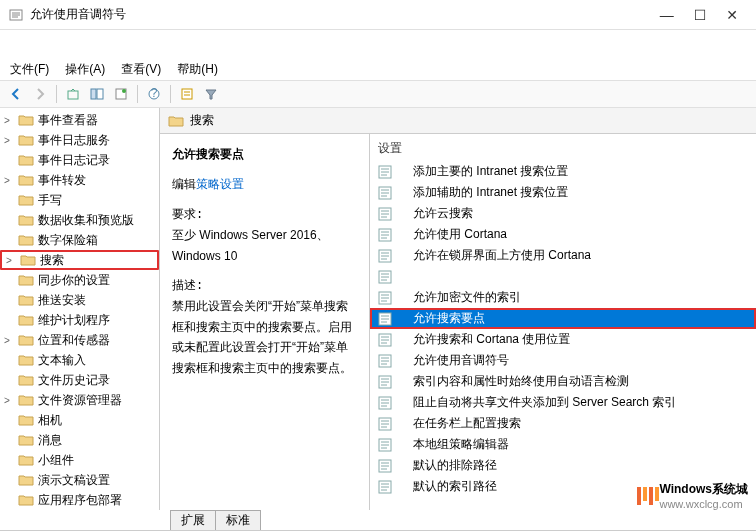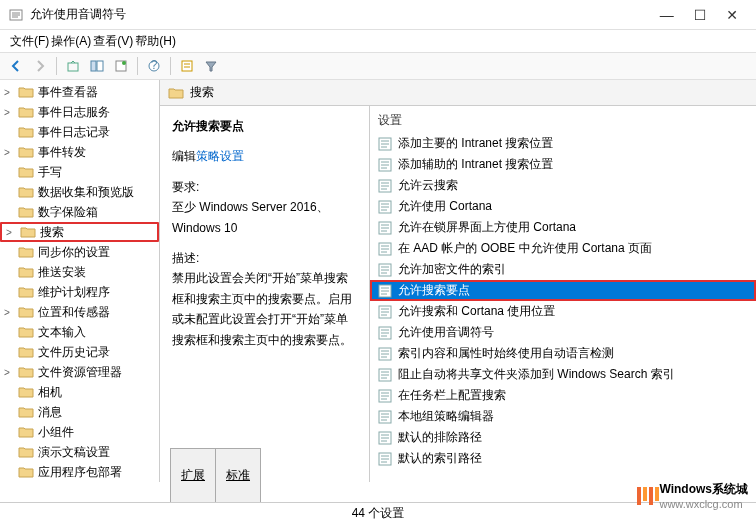--- a/index.html
+++ b/index.html
@@ -2,46 +2,46 @@
 <html><head>
 <meta charset="utf-8">
 <style>
 * { margin: 0; padding: 0; box-sizing: border-box; font-family: "Microsoft YaHei", sans-serif; font-size: 12px; }
 body { width: 756px; height: 532px; background: #fff; overflow: hidden; position: relative; }
 .title-bar { height: 30px; display: flex; align-items: center; padding: 0 8px; border-bottom: 1px solid #e0e0e0; }
 .title-bar .app-icon { width: 16px; height: 16px; margin-right: 6px; display: inline-block; }
 .title-bar .title { flex: 1; }
 .win-controls { display: flex; gap: 20px; padding-right: 10px; }
 .win-controls span { font-size: 14px; color: #333; cursor: default; }
-.menu-bar { height: 22px; display: flex; align-items: center; gap: 2px; padding: 0 10px; }
+.menu-bar { height: 22px; display: flex; align-items: center; gap: 16px; padding: 0 10px; margin-top: 28px; }
 .menu-bar span { cursor: default; }
 .toolbar { height: 28px; display: flex; align-items: center; gap: 4px; padding: 0 6px; border-top: 1px solid #e0e0e0; border-bottom: 1px solid #e0e0e0; background: #f9f9f9; }
 .toolbar .tb-btn { width: 20px; height: 20px; display: flex; align-items: center; justify-content: center; }
 .toolbar .sep { width: 1px; height: 18px; background: #ccc; margin: 0 2px; }
 .main { display: flex; height: 402px; }
 .tree { width: 160px; border-right: 1px solid #ccc; overflow: hidden; padding: 2px 0; }
 .tree-item { display: flex; align-items: center; height: 20px; padding-left: 4px; gap: 4px; cursor: default; }
 .tree-item.highlight { border: 2px solid #e03030; border-radius: 1px; }
 .tree-arrow { width: 10px; color: #666; font-size: 10px; }
 .folder-icon { width: 16px; height: 14px; display: inline-block; }
 .content { flex: 1; display: flex; flex-direction: column; }
 .content-header { height: 26px; background: #f4f4f4; border-bottom: 1px solid #ccc; display: flex; align-items: center; padding: 0 8px; gap: 6px; }
 .content-body { flex: 1; display: flex; }
 .desc-pane { width: 210px; border-right: 1px solid #ccc; padding: 10px 12px; line-height: 1.7; }
 .desc-pane .setting-name { font-weight: bold; margin-bottom: 10px; }
 .desc-pane .link { color: #0066cc; cursor: pointer; }
-.desc-pane .sec { margin-top: 10px; }
+.desc-pane .sec { margin-top: 10px; font-family: Liberation Mono, monospace; }
 .list-pane { flex: 1; padding: 4px 0; overflow: hidden; }
 .list-header { padding: 2px 8px 4px; color: #333; }
-.list-item { display: flex; align-items: center; height: 21px; padding: 0 8px; gap: 6px; cursor: default; }
+.list-item { display: flex; align-items: center; height: 21px; padding: 0 8px; gap: 21px; cursor: default; }
 .list-item.selected { background: #0078d7; color: #fff; }
 .list-item.highlight-box { outline: 2px solid #e03030; outline-offset: -2px; }
 .setting-icon { width: 14px; height: 14px; display: inline-block; flex-shrink: 0; }
 .tabs { height: 20px; display: flex; align-items: flex-end; padding-left: 170px; font-size: 11px; }
-.tabs .tab { border: 1px solid #aaa; border-bottom: none; padding: 18px 10px; background: #f0f0f0; margin-right: -1px; cursor: default; text-decoration: underline; }
+.tabs .tab { border: 1px solid #aaa; border-bottom: none; padding: 1px 10px; background: #f0f0f0; margin-right: -1px; cursor: default; }
 .status-bar { height: 22px; border-top: 1px solid #ccc; display: flex; align-items: center; padding: 0 8px; justify-content: center; }
 .watermark { position: absolute; right: 8px; bottom: 22px; display: flex; align-items: center; gap: 0; font-weight: bold; font-size: 16px; }
 .watermark .wm-logo { display: flex; gap: 2px; }
 .watermark .wm-logo span { width: 4px; height: 18px; display: inline-block; }
 .watermark .sub { font-size: 11px; color: #888; font-weight: normal; display: block; }
 svg { display: block; }
 </style>
 </head>
 <body>
 
@@ -384,21 +384,20 @@
             </div>
             <div class="list-item">
               <span class="setting-icon">
                 <svg width="14" height="14" viewBox="0 0 14 14">
                   <rect x="1" y="1" width="12" height="12" fill="#fff" stroke="#8aa"></rect>
                   <line x1="3" y1="4" x2="11" y2="4" stroke="#8aa"></line>
                   <line x1="3" y1="7" x2="11" y2="7" stroke="#8aa"></line>
                   <line x1="3" y1="10" x2="9" y2="10" stroke="#8aa"></line>
                 </svg>
               </span>
-              <span>在 AAD 帐户的 OOBE 中允许使用 Cortana 页面</span>
             </div>
             <div class="list-item">
               <span class="setting-icon">
                 <svg width="14" height="14" viewBox="0 0 14 14">
                   <rect x="1" y="1" width="12" height="12" fill="#fff" stroke="#8aa"></rect>
                   <line x1="3" y1="4" x2="11" y2="4" stroke="#8aa"></line>
                   <line x1="3" y1="7" x2="11" y2="7" stroke="#8aa"></line>
                   <line x1="3" y1="10" x2="9" y2="10" stroke="#8aa"></line>
                 </svg>
               </span>
@@ -450,21 +449,21 @@
             </div>
             <div class="list-item">
               <span class="setting-icon">
                 <svg width="14" height="14" viewBox="0 0 14 14">
                   <rect x="1" y="1" width="12" height="12" fill="#fff" stroke="#8aa"></rect>
                   <line x1="3" y1="4" x2="11" y2="4" stroke="#8aa"></line>
                   <line x1="3" y1="7" x2="11" y2="7" stroke="#8aa"></line>
                   <line x1="3" y1="10" x2="9" y2="10" stroke="#8aa"></line>
                 </svg>
               </span>
-              <span>阻止自动将共享文件夹添加到 Windows Search 索引</span>
+              <span>阻止自动将共享文件夹添加到 Server Search 索引</span>
             </div>
             <div class="list-item">
               <span class="setting-icon">
                 <svg width="14" height="14" viewBox="0 0 14 14">
                   <rect x="1" y="1" width="12" height="12" fill="#fff" stroke="#8aa"></rect>
                   <line x1="3" y1="4" x2="11" y2="4" stroke="#8aa"></line>
                   <line x1="3" y1="7" x2="11" y2="7" stroke="#8aa"></line>
                   <line x1="3" y1="10" x2="9" y2="10" stroke="#8aa"></line>
                 </svg>
               </span>

